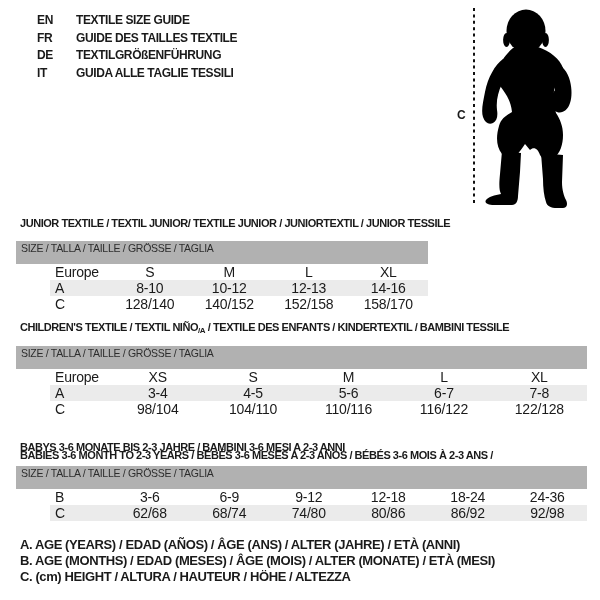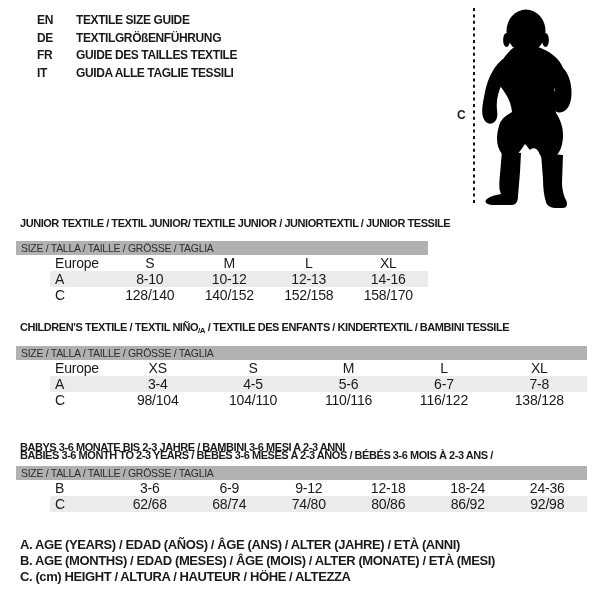--- a/index.html
+++ b/index.html
@@ -27,47 +27,47 @@
     font-weight:bold; font-size:11px; letter-spacing:-0.45px;
     white-space:nowrap; left:20px;
   }
   .subscript { font-size:8px; vertical-align:-2px; }
 
   
   .table { left:16px; }
   .w-junior { width:412px; }
   .w-full  { width:571px; }
   .size-bar {
-    height:14px; line-height:14px; font-size:10.5px;
+    height:23px; line-height:14px; font-size:10.5px;
     padding-left:5px; color:#2d2d2d; letter-spacing:-0.3px;
     background:#b1b1b1; white-space:nowrap; overflow:hidden;
   }
   .trow { display:flex; height:16px; line-height:16px; font-size:14px;margin-left:34px; }
   .tcell { flex:1; text-align:center; letter-spacing:-0.2px; white-space:nowrap; }
   .tcell.label { flex:0 0 60px; text-align:left; padding-left:5px; }
 
   
   .footnotes { left:20px; top:537px; }
   .footnote { font-weight:bold; font-size:13px; letter-spacing:-0.4px; height:16px; line-height:16px; white-space:nowrap; }
 </style>
 </head>
 <body style="color: rgb(26, 26, 26);">
 
 <div class="abs lang-list">
   <div class="lang-row">
     <span class="lang-code">EN</span>
     <span class="lang-label">TEXTILE SIZE GUIDE</span>
   </div>
   <div class="lang-row">
+    <span class="lang-code">FR</span>
+    <span class="lang-label">GUIDE DES TAILLES TEXTILE</span>
+  </div>
+  <div class="lang-row">
     <span class="lang-code">DE</span>
     <span class="lang-label">TEXTILGRÖßENFÜHRUNG</span>
-  </div>
-  <div class="lang-row">
-    <span class="lang-code">FR</span>
-    <span class="lang-label">GUIDE DES TAILLES TEXTILE</span>
   </div>
   <div class="lang-row">
     <span class="lang-code">IT</span>
     <span class="lang-label">GUIDA ALLE TAGLIE TESSILI</span>
   </div>
 </div>
 
 <div class="abs figure-area">
   <svg width="145" height="205" viewBox="0 0 145 205" aria-hidden="true">
     <line x1="24" y1="4" x2="24" y2="202" stroke="#111" stroke-width="2" stroke-dasharray="3,3.4"></line>
@@ -146,21 +146,21 @@
         <span class="tcell">5-6</span>
         <span class="tcell">6-7</span>
         <span class="tcell">7-8</span>
       </div>
       <div class="trow">
         <span class="tcell label">C</span>
         <span class="tcell">98/104</span>
         <span class="tcell">104/110</span>
         <span class="tcell">110/116</span>
         <span class="tcell">116/122</span>
-        <span class="tcell">138/128</span>
+        <span class="tcell">122/128</span>
       </div>
     </div>
 </div>
 
 <div class="abs sec-title" style="top:425px;margin-top:24px;">BABIES 3-6 MONTH TO 2-3 YEARS / BEBÉS 3-6 MESES A 2-3 AÑOS / BÉBÉS 3-6 MOIS À 2-3 ANS /</div>
 <div class="abs sec-title" style="top:441px;">BABYS 3-6 MONATE BIS 2-3 JAHRE / BAMBINI 3-6 MESI A 2-3 ANNI</div>
 <div class="abs table w-full" style="top:466px;">
   <div class="size-bar" style="background: rgb(177, 177, 177);">SIZE / TALLA / TAILLE / GRÖSSE / TAGLIA</div>
   <div>
       <div class="trow">

